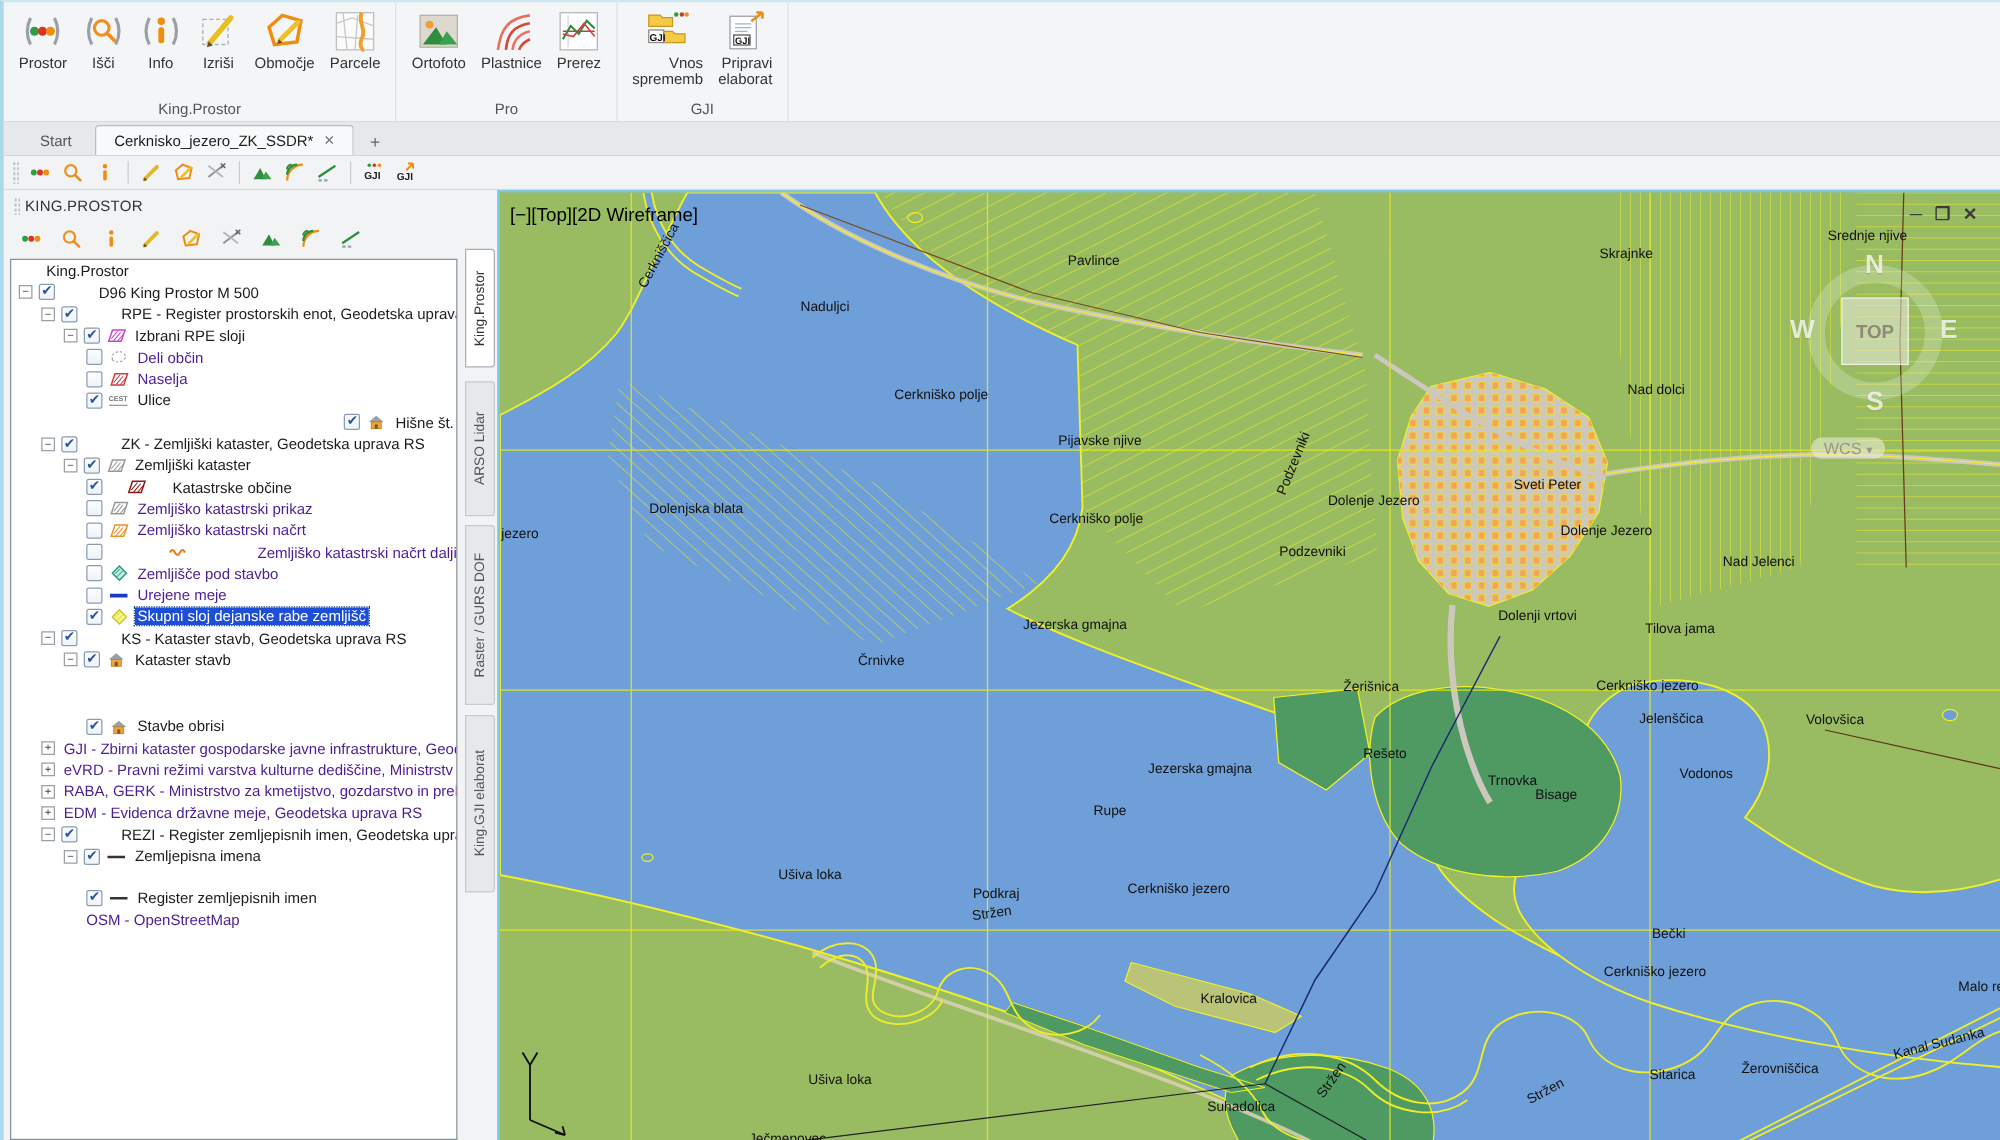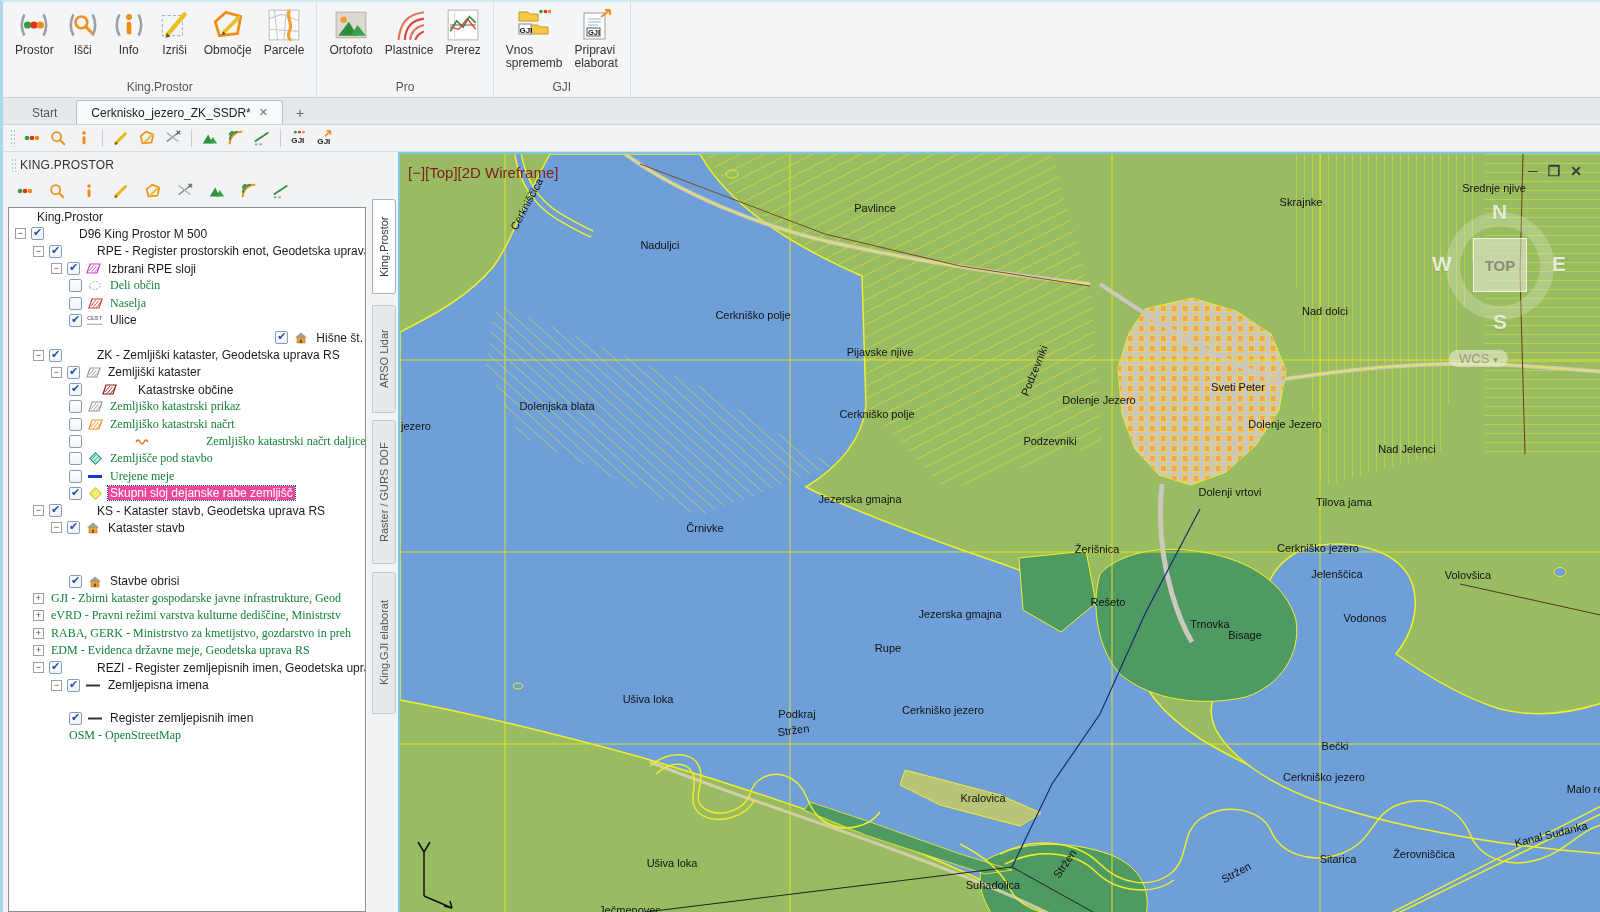--- a/index.html
+++ b/index.html
@@ -9,21 +9,21 @@
 
   
   .ribbon { position:absolute; left:0; top:0; width:100%; height:96px;
     background:#f4f5f7; border-bottom:1px solid #cfd4d9; display:flex; }
   .rgroup { display:flex; flex-direction:column; border-right:1px solid #dde0e4; padding:2px 6px 0 6px; }
   .rbuttons { display:flex; flex:1; align-items:flex-start; }
   .rbtn { display:flex; flex-direction:column; align-items:center; padding:3px 5px; margin:1px;
     border-radius:3px; cursor:pointer; min-width:44px; }
   .rbtn .ric { width:34px; height:34px; }
   .rbtn .ric svg { width:34px; height:34px; }
-  .rbtn .rlb { font-size:12px; color:#333; margin-top:2px; text-align:left; line-height:13px; white-space:pre-line; }
+  .rbtn .rlb { font-size:12px; color:#333; margin-top:2px; text-align:right; line-height:13px; white-space:pre-line; }
   .rglabel { text-align:center; font-size:12px; color:#555; padding:2px 0 3px 0; }
 
   
   .tabrow { position:absolute; left:0; top:96px; width:100%; height:27px;
     background:#e6e9ec; border-bottom:1px solid #d2d6da; display:flex; align-items:flex-end; padding-left:14px; }
   .dtab { height:24px; display:flex; align-items:center; padding:0 14px; font-size:12px; color:#555;
     margin-right:4px; cursor:pointer; border:1px solid transparent; border-bottom:none; }
   .dtab.active { background:#f8f9fa; color:#222; border-color:#b9bec3; border-top-left-radius:3px;
     border-top-right-radius:3px; }
   .dtab .closex { margin-left:8px; color:#777; font-size:11px; cursor:pointer; }
@@ -42,45 +42,45 @@
   .leftpanel { position:absolute; left:0; top:150px; width:368px; bottom:0; background:#f2f3f5; }
   .phead { height:25px; display:flex; align-items:center; padding-left:4px; }
   .phead .grip { height:14px; }
   .phead .ptitle { font-size:12px; color:#333; letter-spacing:0.2px; }
   .picons { height:27px; display:flex; align-items:center; padding-left:6px; }
   .picons .qico { margin:0 5px; }
   .treebox { position:absolute; left:5px; right:5px; top:55px; bottom:0;
     background:#fff; border:1px solid #8a9099; overflow:hidden; }
   .trow { height:17.3px; display:flex; align-items:center; font-size:12px; color:#1c1c1c;
     white-space:nowrap; cursor:pointer; }
-  .trow.dim .tlabel { color:#15803d;font-family:Liberation Serif, serif; }
+  .trow.dim .tlabel { color:#4c1d95; }
   .texp { width:11px; height:11px; border:1px solid #9aa0a6; background:#fff; font-size:9px;
     line-height:9px; text-align:center; color:#444; margin-right:5px; flex:0 0 auto; cursor:pointer; }
   .tcb { width:13px; height:13px; border:1px solid #8a9cb2; border-radius:2px; margin-right:5px;
     background:linear-gradient(#fdfdfd,#eef3f8); flex:0 0 auto; position:relative; cursor:pointer; }
   .tcb.on::after { content:"✔"; position:absolute; left:1px; top:-2px; font-size:11px; color:#2456a8; }
   .ticon { width:17px; height:13px; margin-right:4px; flex:0 0 auto; display:flex; align-items:center; }
   .ticon svg { width:17px; height:13px; }
   .tlabel { padding:0 2px; }
-  .tlabel.sel { background:#ec4899; color:#fff; outline:1px dotted #16427e; }
+  .tlabel.sel { background:#1d4ed8; color:#fff; outline:1px dotted #16427e; }
 
   
   .sidetabs { position:absolute; left:368px; top:150px; width:27px; bottom:0; background:#f2f3f5; }
   .vtab { position:absolute; left:1px; width:24px; writing-mode:vertical-rl; transform:rotate(180deg);
     font-size:11px; color:#555; background:#e7e8ea; border:1px solid #c6cacd; border-radius:3px 0 0 3px;
     display:flex; align-items:center; justify-content:center; cursor:pointer; padding:8px 0; }
   .vtab.active { background:#fff; color:#333; border-color:#aab0b5; }
 
   
   .map { position:absolute; left:395px; top:150px; right:0; bottom:0;
     border-top:2px solid #7ec8de; border-left:2px solid #7ec8de; background:#99bc62; cursor:crosshair; }
   .mapsvg { position:absolute; left:0; top:0; width:1205px; height:762px; }
   svg text { font-family:"Liberation Sans", sans-serif; }
   .maplabel { fill:#111; font-size:11px; }
-  .vplabel { position:absolute; left:8px; top:10px; color:#7f1d1d; font-size:15px; }
+  .vplabel { position:absolute; left:8px; top:10px; color:#000000; font-size:15px; }
   .winctl { position:absolute; right:18px; top:10px; display:flex; gap:10px; }
   .winctl span { color:#3a3a3a; font-size:14px; font-weight:bold; cursor:pointer; line-height:14px; }
   .viewcube { position:absolute; right:40px; top:52px; width:120px; height:120px; }
   .vcring { position:absolute; left:6px; top:6px; width:108px; height:108px; border-radius:50%;
     border:14px solid rgba(255,255,255,0.22); }
   .vcletter { position:absolute; color:rgba(250,250,245,0.8); font-size:21px; font-weight:bold;
     text-shadow:0 1px 1px rgba(0,0,0,0.12); }
   .vcN { left:52px; top:-6px; } .vcS { left:53px; bottom:-8px; }
   .vcW { left:-8px; top:46px; } .vcE { right:-6px; top:46px; }
   .vctop { position:absolute; left:33px; top:32px; width:54px; height:54px;

